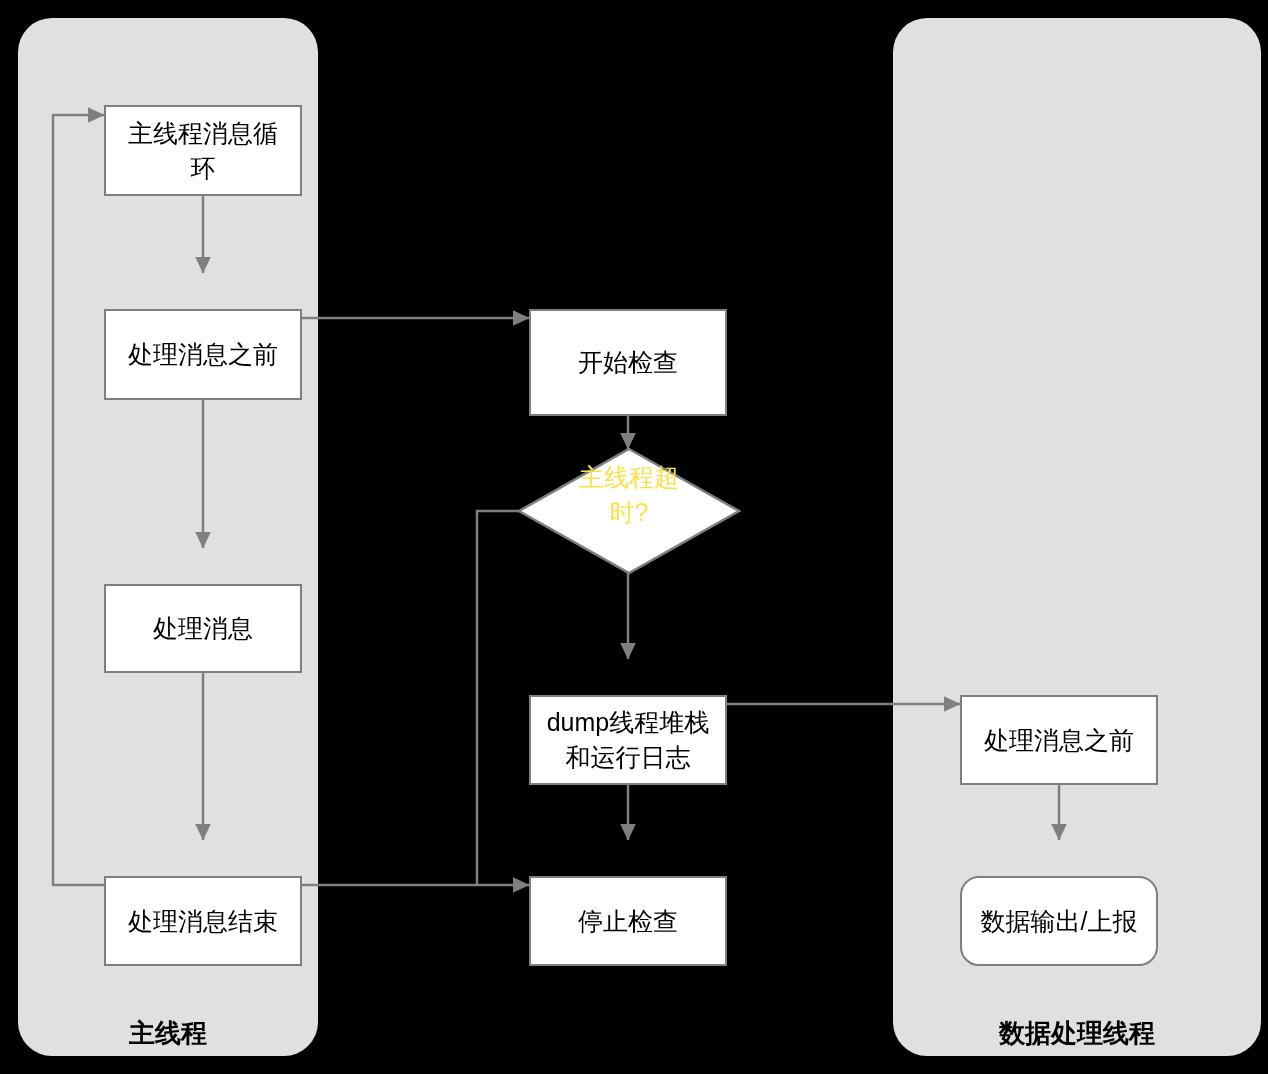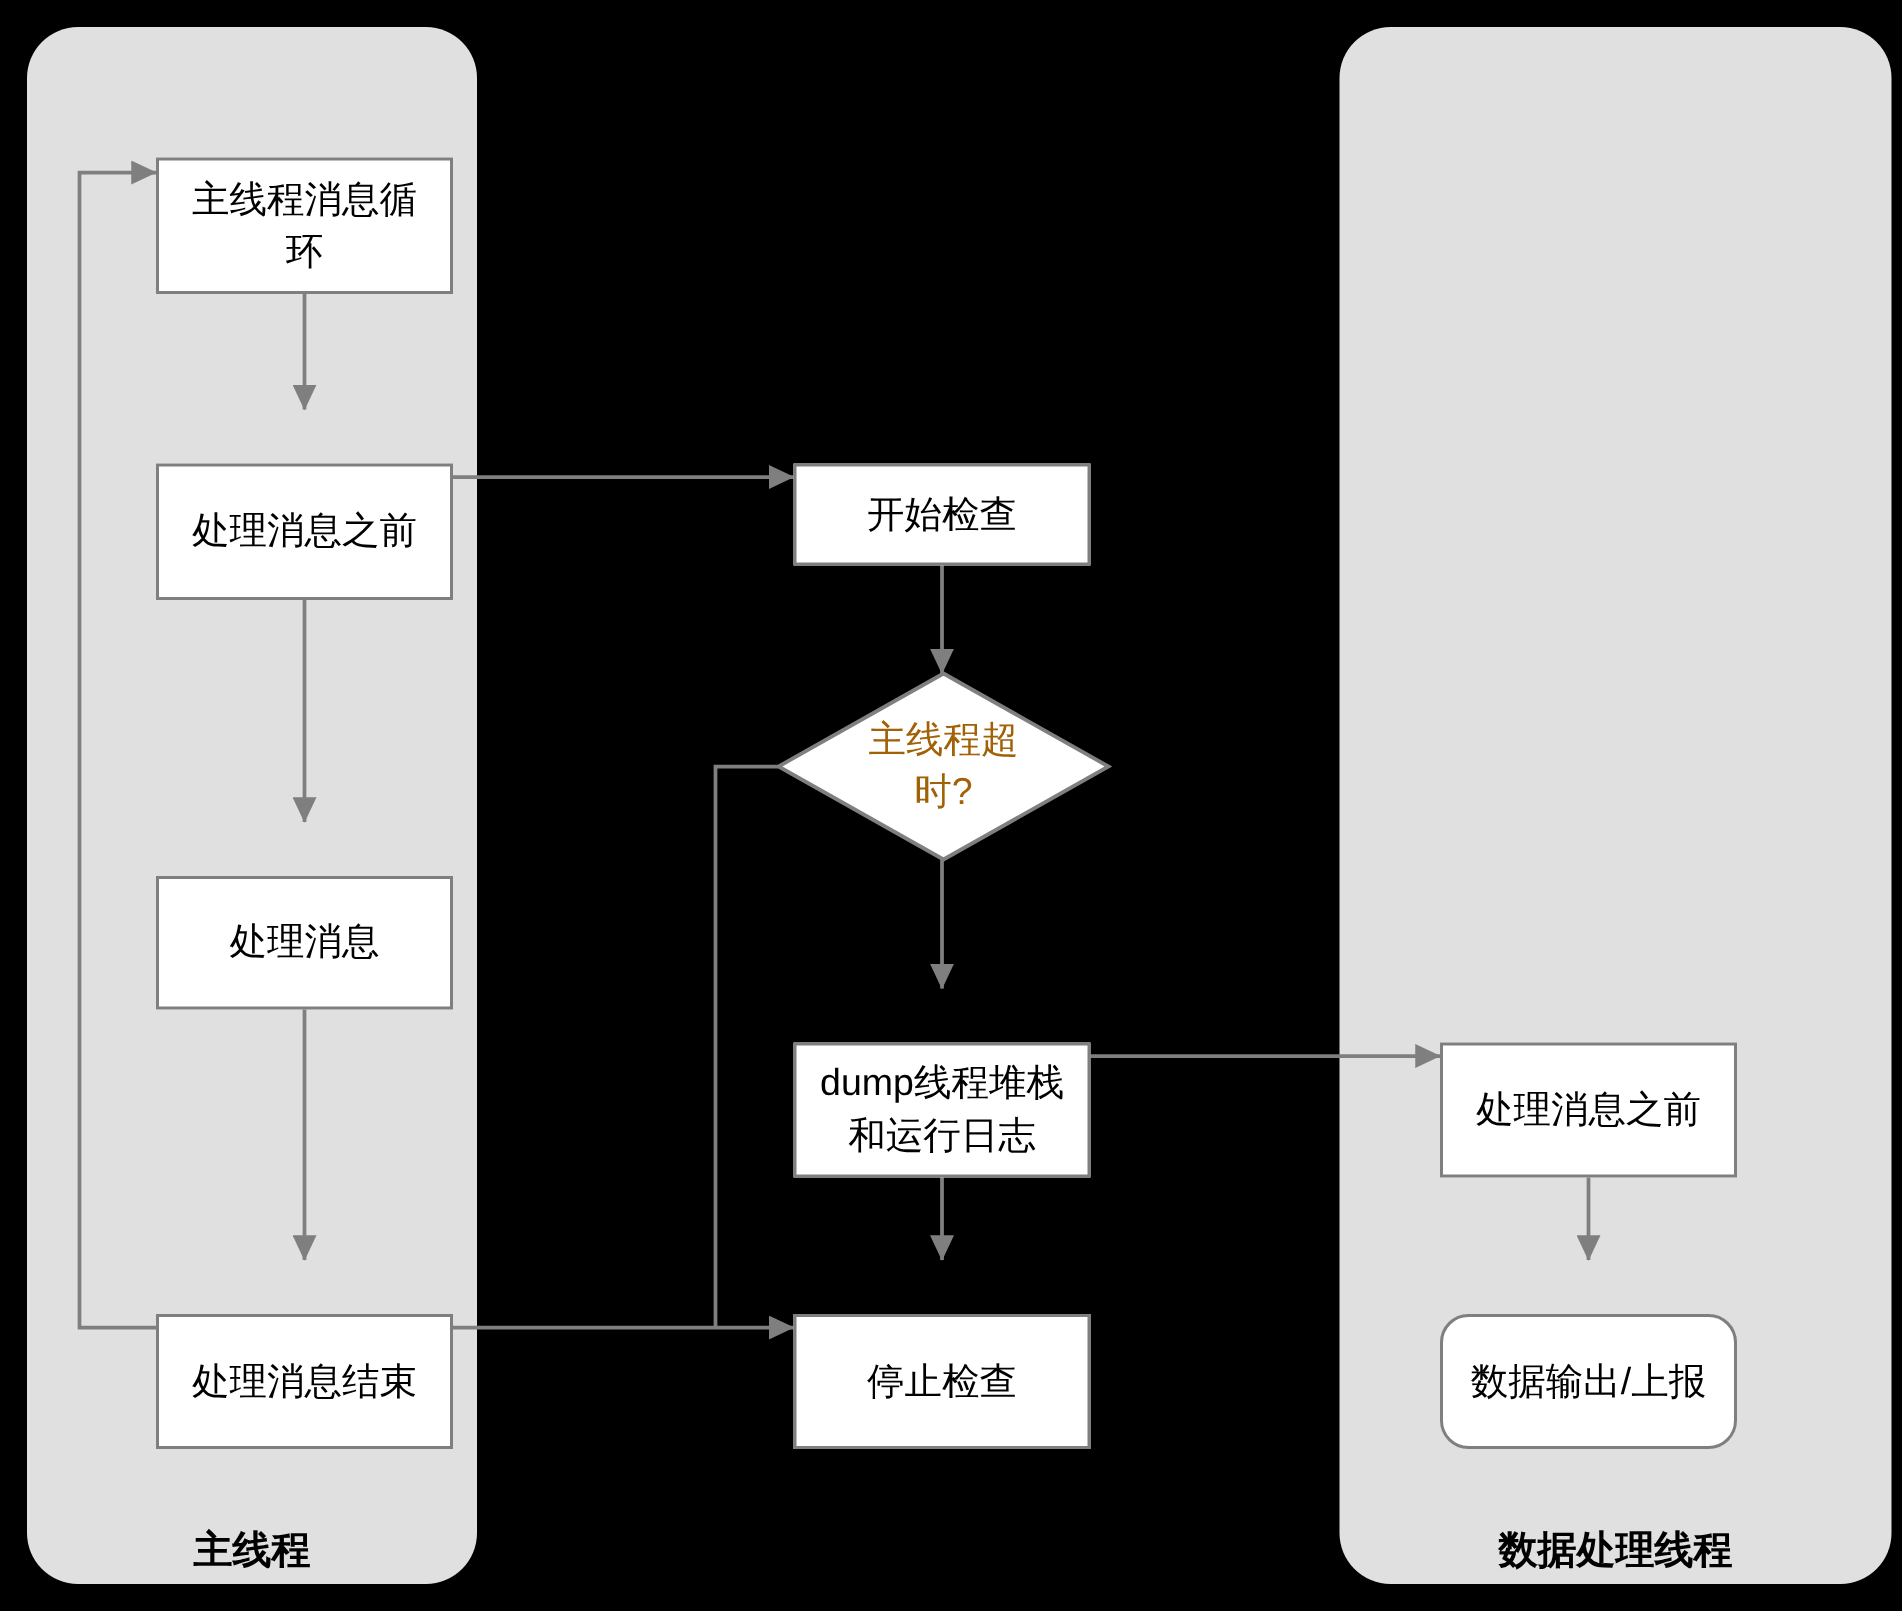--- a/index.html
+++ b/index.html
@@ -47,36 +47,36 @@
     text-align: center;
     font-size: 25px; line-height: 1.4;
     white-space: pre-line;
     color: #000000;
     margin-top: 36px;
   }
   .n-msgloop   { left: 104px; top: 69px;  width: 198px; height: 91px; }
   .n-before    { left: 104px; top: 273px; width: 198px; height: 91px; }
   .n-process   { left: 104px; top: 548px; width: 198px; height: 89px; }
   .n-end       { left: 104px; top: 840px; width: 198px; height: 90px; }
-  .n-startchk  { left: 529px; top: 273px; width: 198px; height: 68px; text-align: center; }
+  .n-startchk  { left: 529px; top: 273px; width: 198px; height: 107px; text-align: center; }
   .n-dump      { left: 529px; top: 659px; width: 198px; height: 90px; }
   .n-stopchk   { left: 529px; top: 840px; width: 198px; height: 90px; }
   .n-collect   { left: 960px; top: 659px; width: 198px; height: 90px; }
   .n-output    { left: 960px; top: 840px; width: 198px; height: 90px; border-radius: 19px; }
 
   
   .diamond-text {
     position: absolute;
     z-index: 3;
-    left: 539px; top: 466px; width: 180px; height: 90px;
+    left: 539px; top: 450px; width: 180px; height: 90px;
     display: flex; align-items: center; justify-content: center;
     text-align: center;
     font-size: 25px; line-height: 1.4;
     white-space: pre-line;
-    color: #a16207;
+    color: #fde047;
   }
 
   
   .edge-label-y {
     position: absolute;
     z-index: 3;
     left: 596px; top: 592px; width: 36px;
     text-align: center;
     font-size: 31px; line-height: 36px;
     color: #000000;

